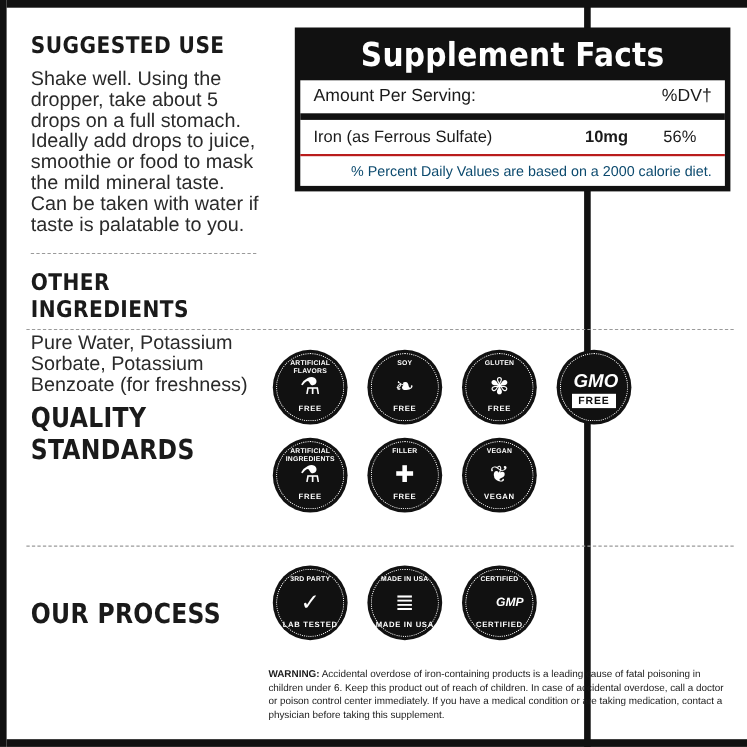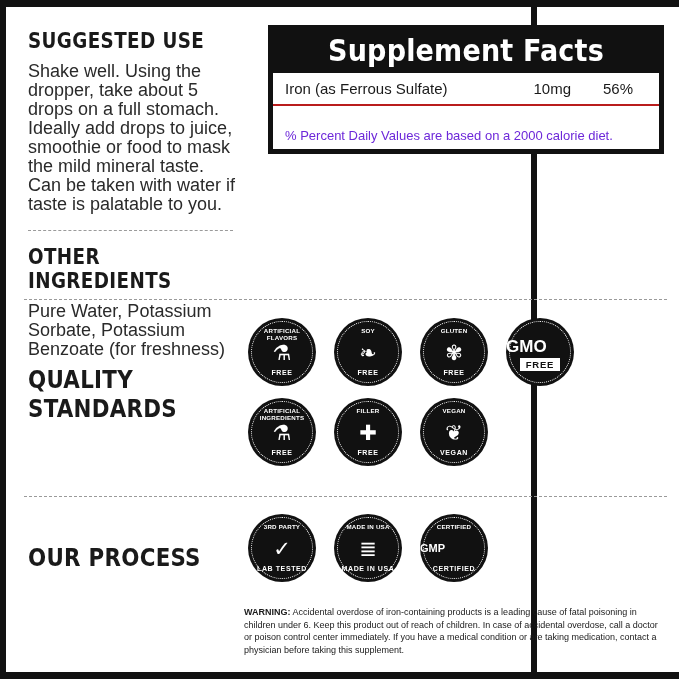--- a/index.html
+++ b/index.html
@@ -115,26 +115,27 @@
     font-size: 16px;
     padding-top: 6px;
     padding-bottom: 6px;
   }
   .row.nutrient {
     border-bottom: 2px solid #b91c1c;
     padding-top: 7px;
     padding-bottom: 7px;
   }
   .nutrient .name { flex: 1 1 auto; }
-  .nutrient .amt { width: 92px; text-align: right; padding-right: 18px; }
+  .nutrient .amt { width: 92px; text-align: right; padding-right: 18px; font-weight: bold; }
   .nutrient .dv  { width: 58px; text-align: center; }
   .facts-footnote {
     font-size: 13px;
-    padding: 22px 12px 6px 12px;
-    color: #6d28d9;
+    padding: 6px 12px 6px 12px;
+    color: #0c4a6e;
+    text-align: right;
   }
 
   
   .hr-dash {
     position: absolute;
     left: 18px;
     width: 643px;
     border-top: 1px dashed #9a9a9a;
   }
   #div1 { top: 299px; }
@@ -207,25 +208,26 @@
     font-size: 7px;
     font-weight: bold;
     letter-spacing: 0.6px;
     color: #fff;
     line-height: 8px;
   }
   .badge-mid {
     position: absolute;
     left: 0; right: 12px; top: 50%;
     transform: translateY(-50%);
-    text-align: left;
+    text-align: right;
     color: #fff;
     font-size: 15px;
     font-weight: bold;
     line-height: 15px;
+    font-style: italic;
   }
   .badge-mid.small { font-size: 11px; }
   .badge-mid.big { font-size: 17px; }
   .badge-glyph {
     position: absolute;
     left: 0; right: 0; top: 50%;
     transform: translateY(-50%);
     text-align: center;
     color: #fff;
     font-size: 21px;
@@ -270,20 +272,24 @@
       <p class="body-text">Shake well. Using the dropper, take about 5 drops on a full stomach. Ideally add drops to juice, smoothie or food to mask the mild mineral taste. Can be taken with water if taste is palatable to you.</p>
       <hr class="dashed-sep">
       <h2 class="heading">OTHER INGREDIENTS</h2>
       <p class="body-text">Pure Water, Potassium Sorbate, Potassium Benzoate (for freshness)</p>
     </div>
   </div>
 
   <div class="facts-panel">
     <div class="facts-title">Supplement Facts</div>
     <div class="facts-white">
+      <div class="row amount">
+        <span>Amount Per Serving:</span>
+        <span>%DV†</span>
+      </div>
       <div class="row nutrient">
         <span class="name">Iron (as Ferrous Sulfate)</span>
         <span class="amt">10mg</span>
         <span class="dv">56%</span>
       </div>
       <div class="facts-footnote">% Percent Daily Values are based on a 2000 calorie diet.</div>
     </div>
   </div>
 
   <div class="hr-dash" id="div1"></div>

